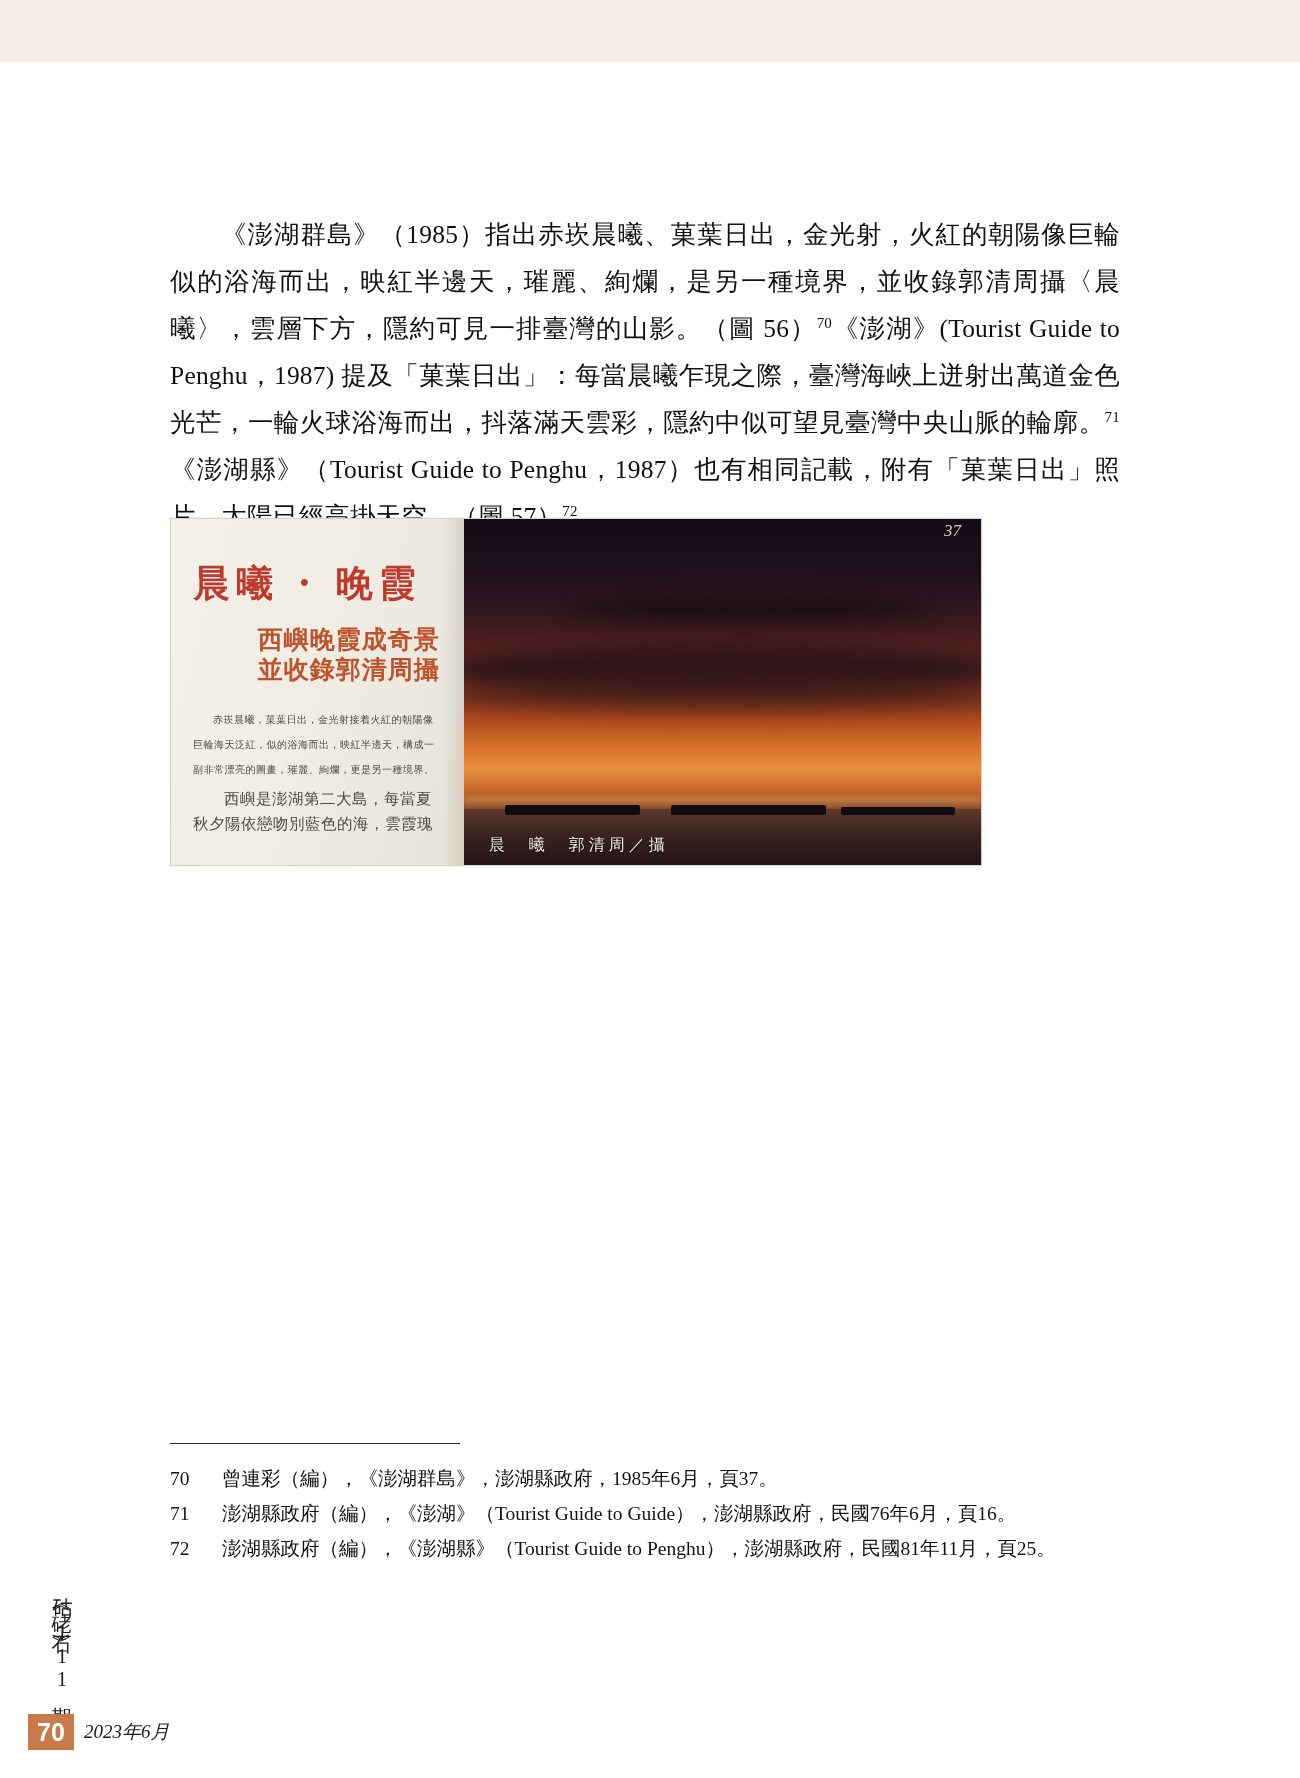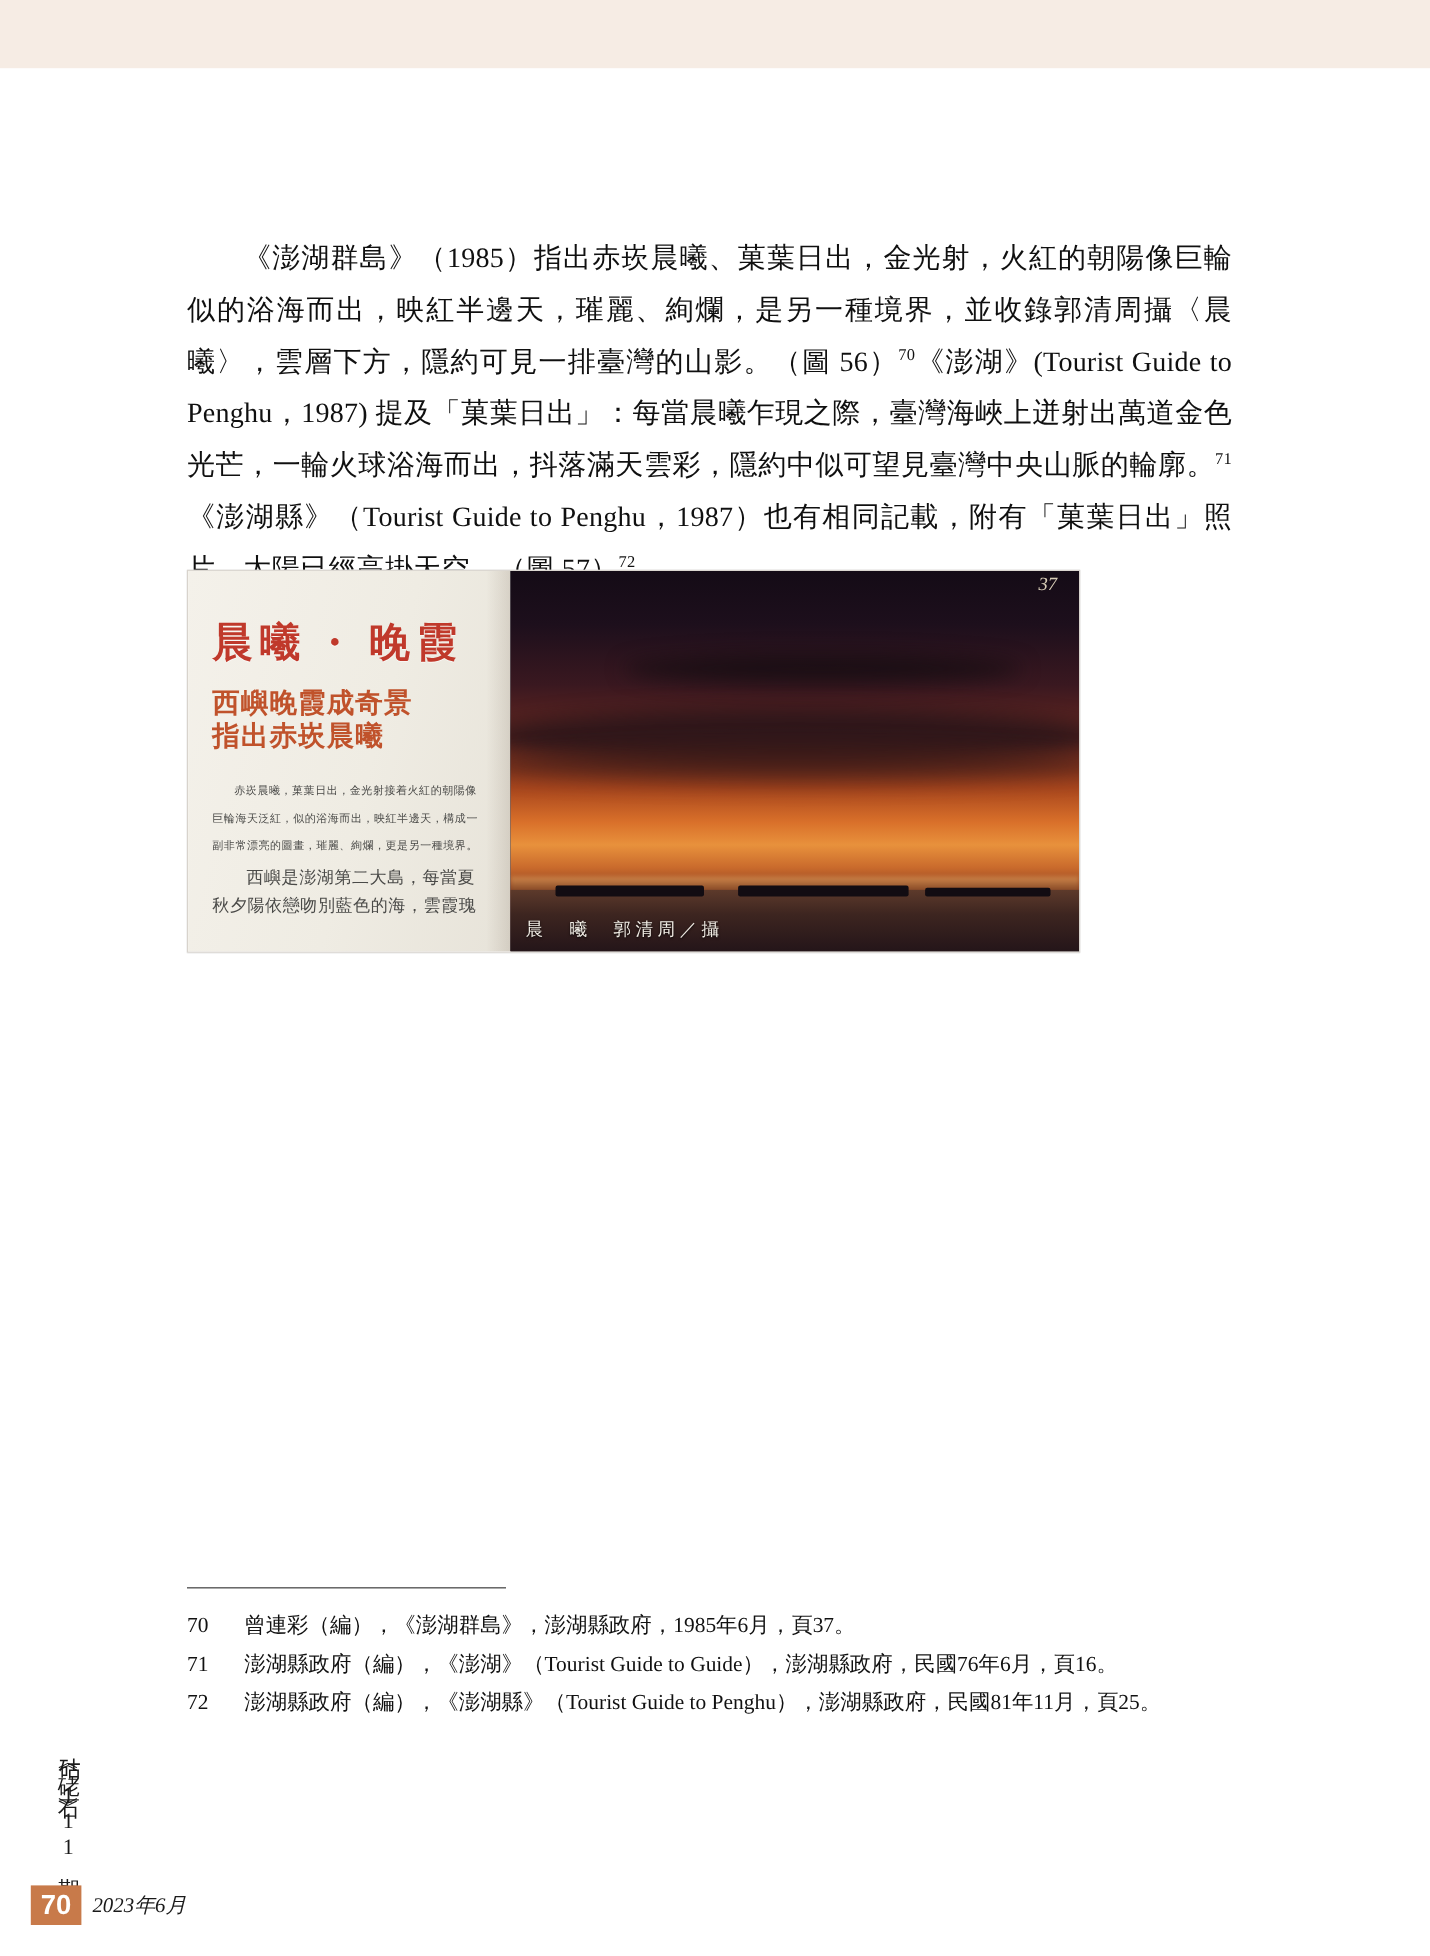--- a/index.html
+++ b/index.html
@@ -76,20 +76,21 @@
     font-weight: 700;
     text-shadow: 0 1px 0 rgba(255,255,255,0.6);
   }
   .fig-left .subtitle-cal {
     margin-top: 16px;
     font-size: 25px;
     color: #c0522b;
     font-weight: 700;
     line-height: 30px;
     letter-spacing: 1px;
+    text-align: right;
   }
   .fig-left .para-cal {
     margin-top: 22px;
     font-size: 10px;
     line-height: 25px;
     color: #4a4a48;
     text-indent: 2em;
     letter-spacing: 0.5px;
   }
   .fig-left .para-cal2 {
@@ -156,21 +157,21 @@
     position: absolute;
     bottom: 50px; height: 10px;
     background: #120c12;
     border-radius: 2px;
   }
   .isl1 { left: 8%; width: 26%; }
   .isl2 { left: 40%; width: 30%; }
   .isl3 { left: 73%; width: 22%; height: 8px; }
   .photo-caption {
     position: absolute;
-    left: 14px; bottom: 9px;
+    left: 25px; bottom: 9px;
     color: #f2eee6;
     font-size: 16px;
     letter-spacing: 4px;
     text-shadow: 0 1px 2px rgba(0,0,0,0.9);
   }
   .page-num-37 {
     position: absolute;
     right: 20px; top: 2px;
     color: #d8cdb7;
     font-size: 17px;
@@ -263,21 +264,21 @@
   <p class="body-text"><span>《澎湖群島》（1985）指出赤崁晨曦、菓葉日出，金光射，火紅的朝陽像巨輪似的浴海而出，映紅半邊天，璀麗、絢爛，是另一種境界，並收錄郭清周攝〈晨曦〉，雲層下方，隱約可見一排臺灣的山影。（圖 56）</span><sup>70</sup><span>《澎湖》(Tourist Guide to Penghu，1987) 提及「菓葉日出」：每當晨曦乍現之際，臺灣海峽上迸射出萬道金色光芒，一輪火球浴海而出，抖落滿天雲彩，隱約中似可望見臺灣中央山脈的輪廓。</span><sup>71</sup><span>《澎湖縣》（Tourist Guide to Penghu，1987）也有相同記載，附有「菓葉日出」照片，太陽已經高掛天空。（圖 57）</span><sup>72</sup></p>
 </div>
 
 <div class="figure-block">
   <div class="figure-frame">
 
     <div class="fig-left">
       <div class="title-cal">晨曦 · 晚霞</div>
       <div class="subtitle-cal">
         <div>西嶼晚霞成奇景</div>
-        <div>指出赤崁晨曦</div>
+        <div>並收錄郭清周攝</div>
       </div>
       <div class="para-cal">赤崁晨曦，菓葉日出，金光射接着火紅的朝陽像巨輪海天泛紅，似的浴海而出，映紅半邊天，構成一副非常漂亮的圖畫，璀麗、絢爛，更是另一種境界。</div>
       <div class="para-cal2">西嶼是澎湖第二大島，每當夏秋夕陽依戀吻別藍色的海，雲霞瑰</div>
       <div class="crease"></div>
     </div>
 
     <div class="fig-right">
       <div class="sky"></div>
       <div class="cloudband cb3"></div>
       <div class="cloudband cb1"></div>

